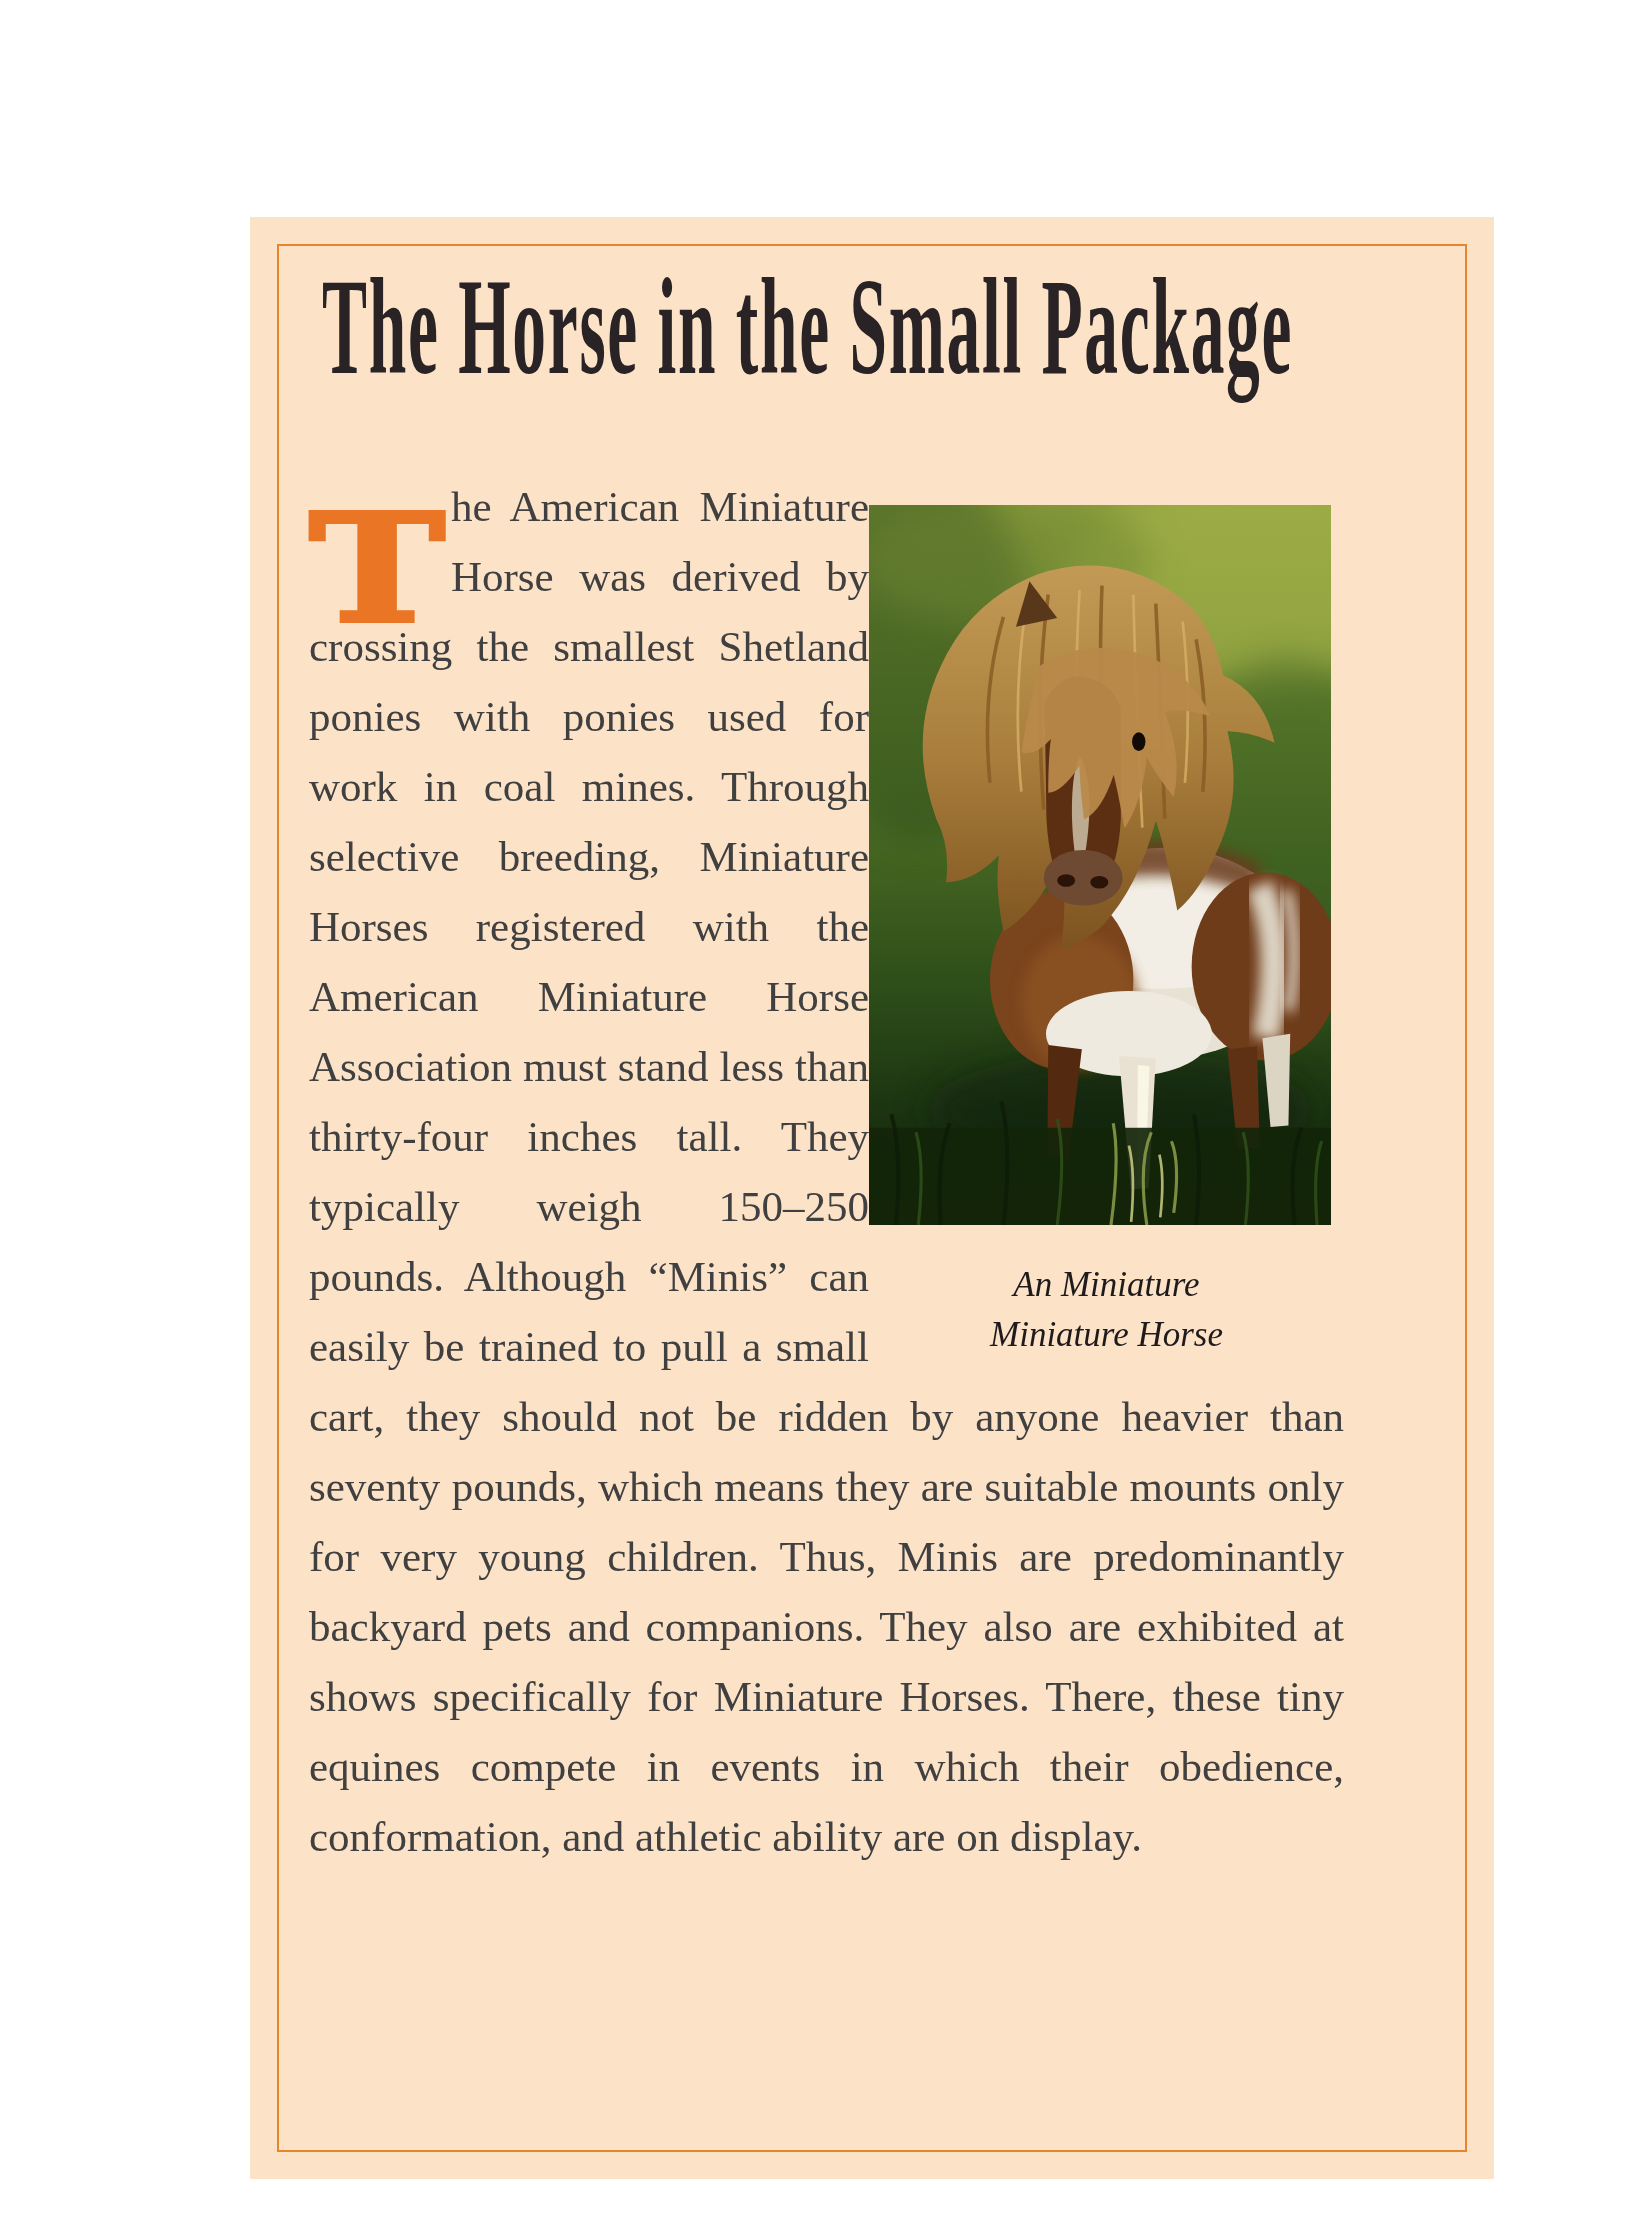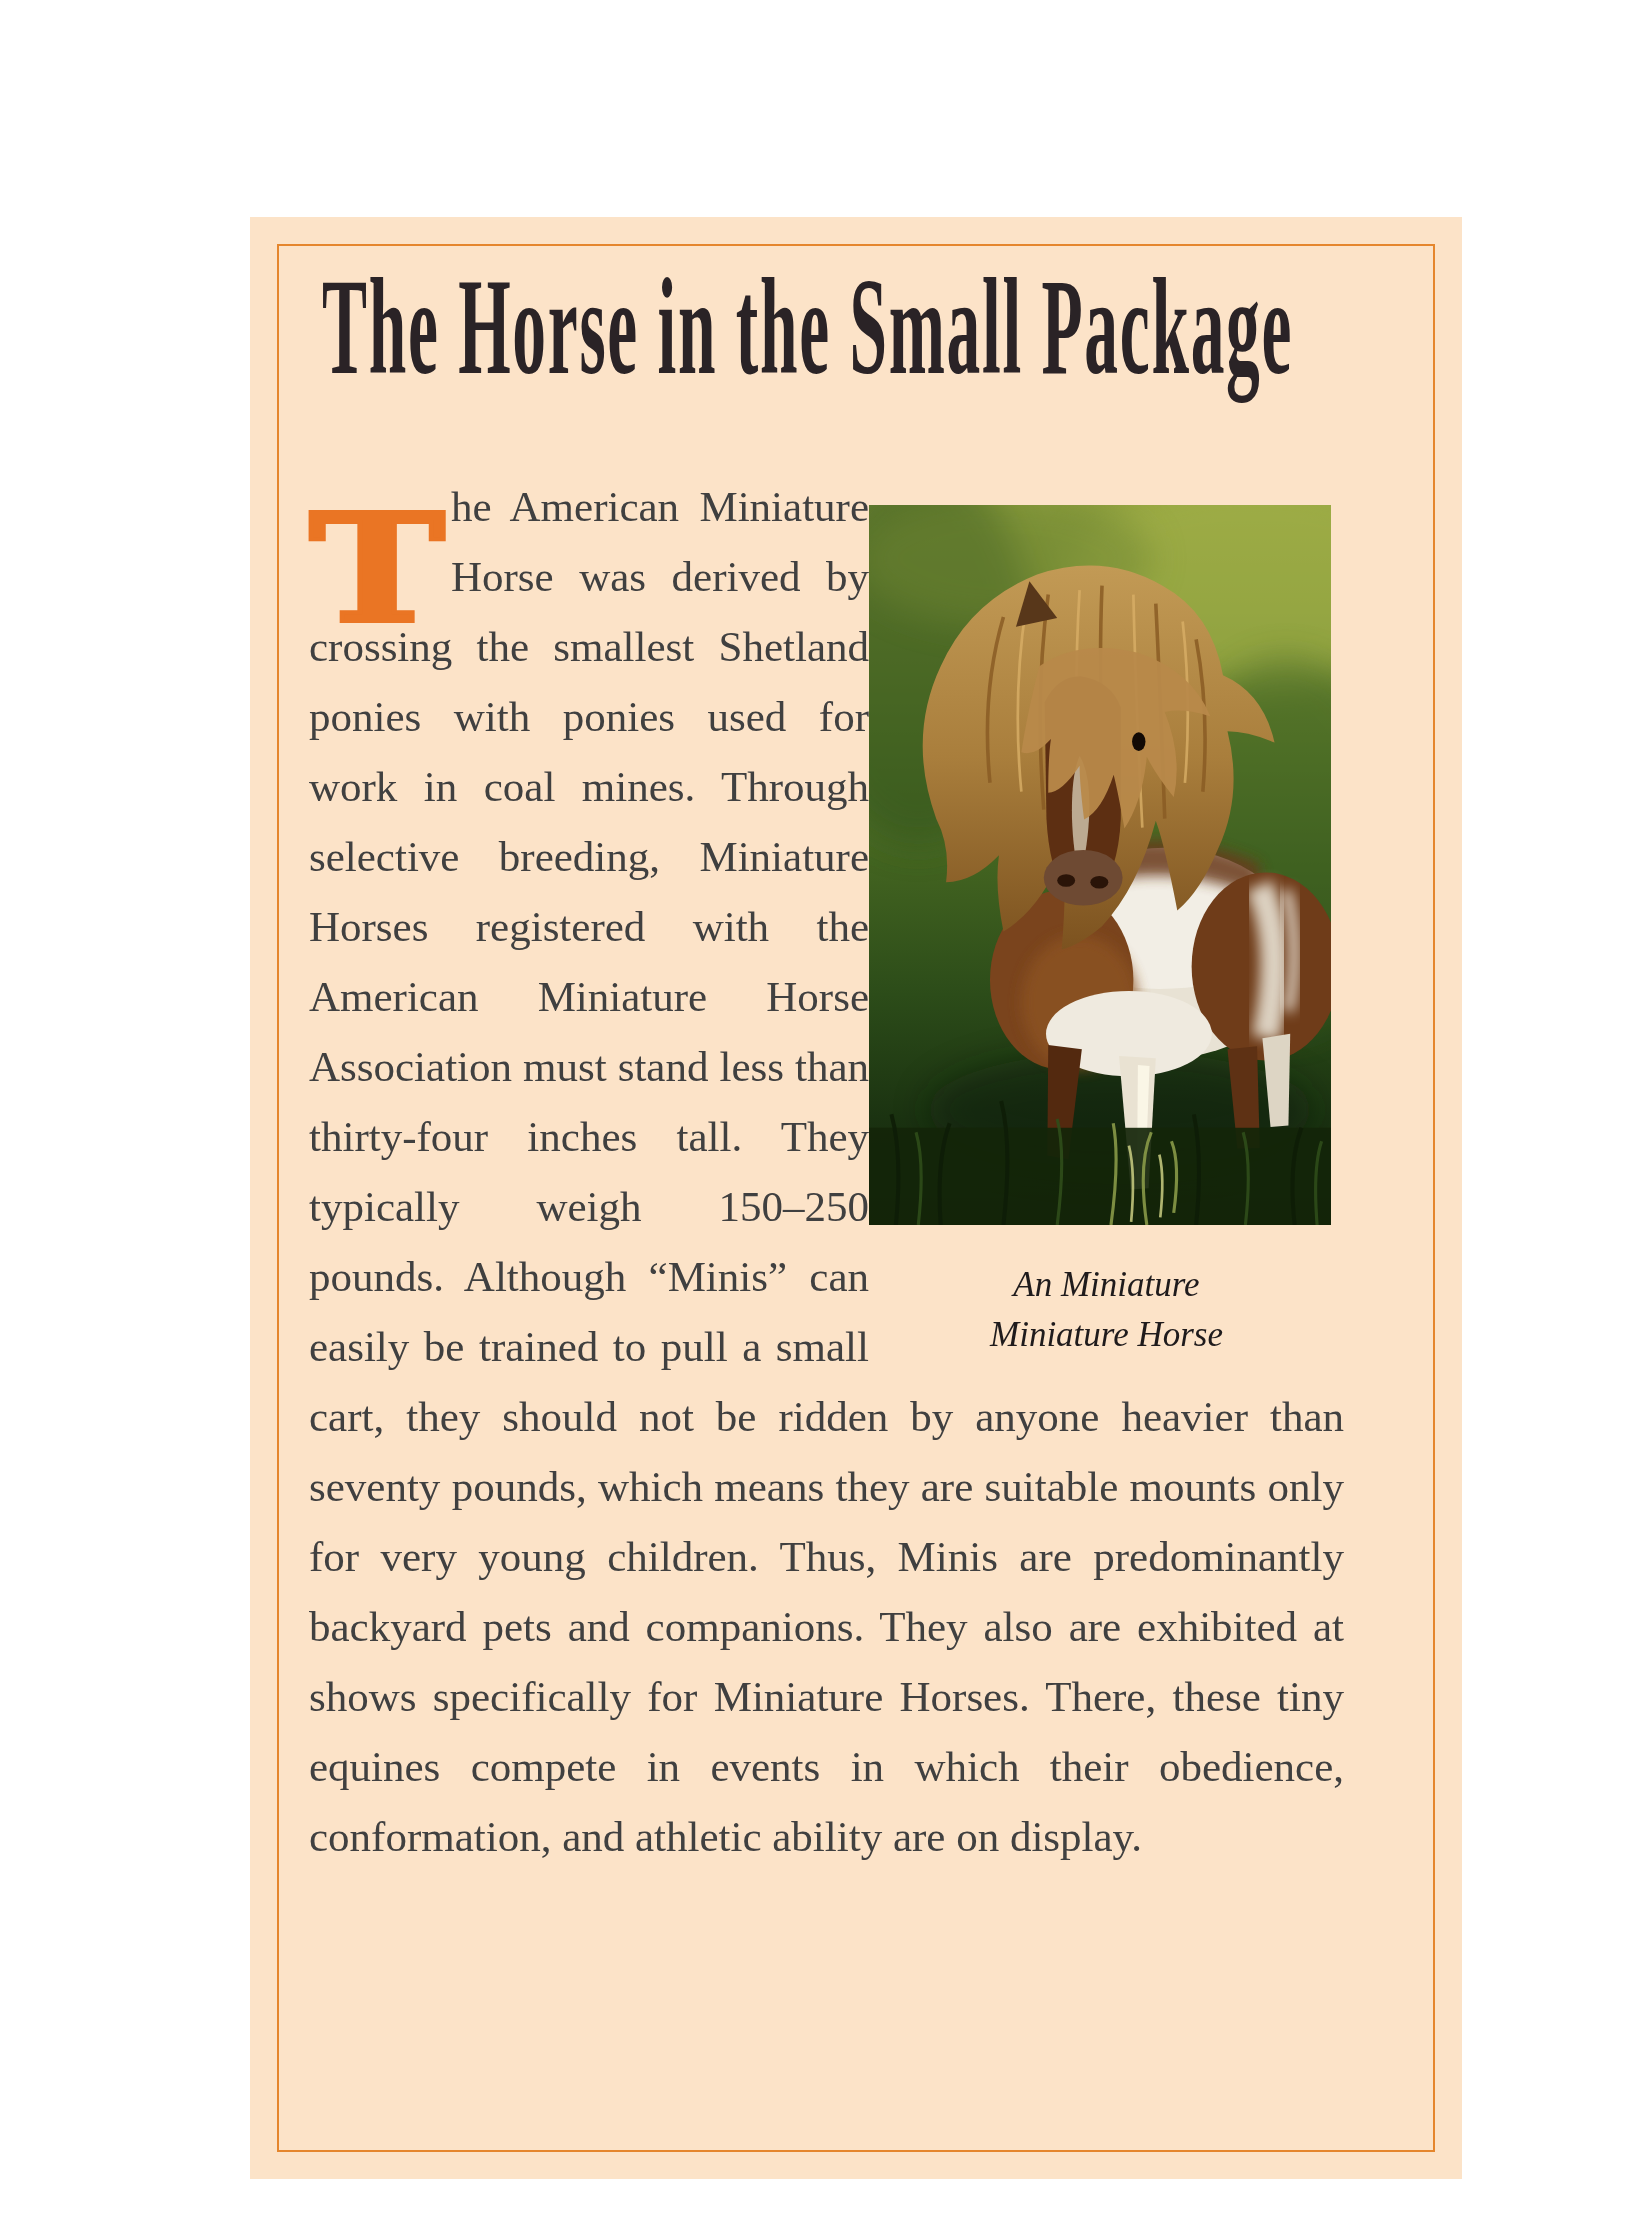--- a/index.html
+++ b/index.html
@@ -11,20 +11,21 @@
     font-family: "Liberation Serif", "DejaVu Serif", serif;
     color: #231f20;
   }
 
   
   .page {
     position: absolute;
     left: 250px; top: 217px;
     width: 1212px; height: 1962px;
     background: #fce3c8;
+    padding-left: 32px;
   }
   .frame {
     position: absolute;
     left: 27px; top: 27px; right: 27px; bottom: 27px;
     border: 2.7px solid #e5862d;
     pointer-events: none;
   }
 
   
   .title {

